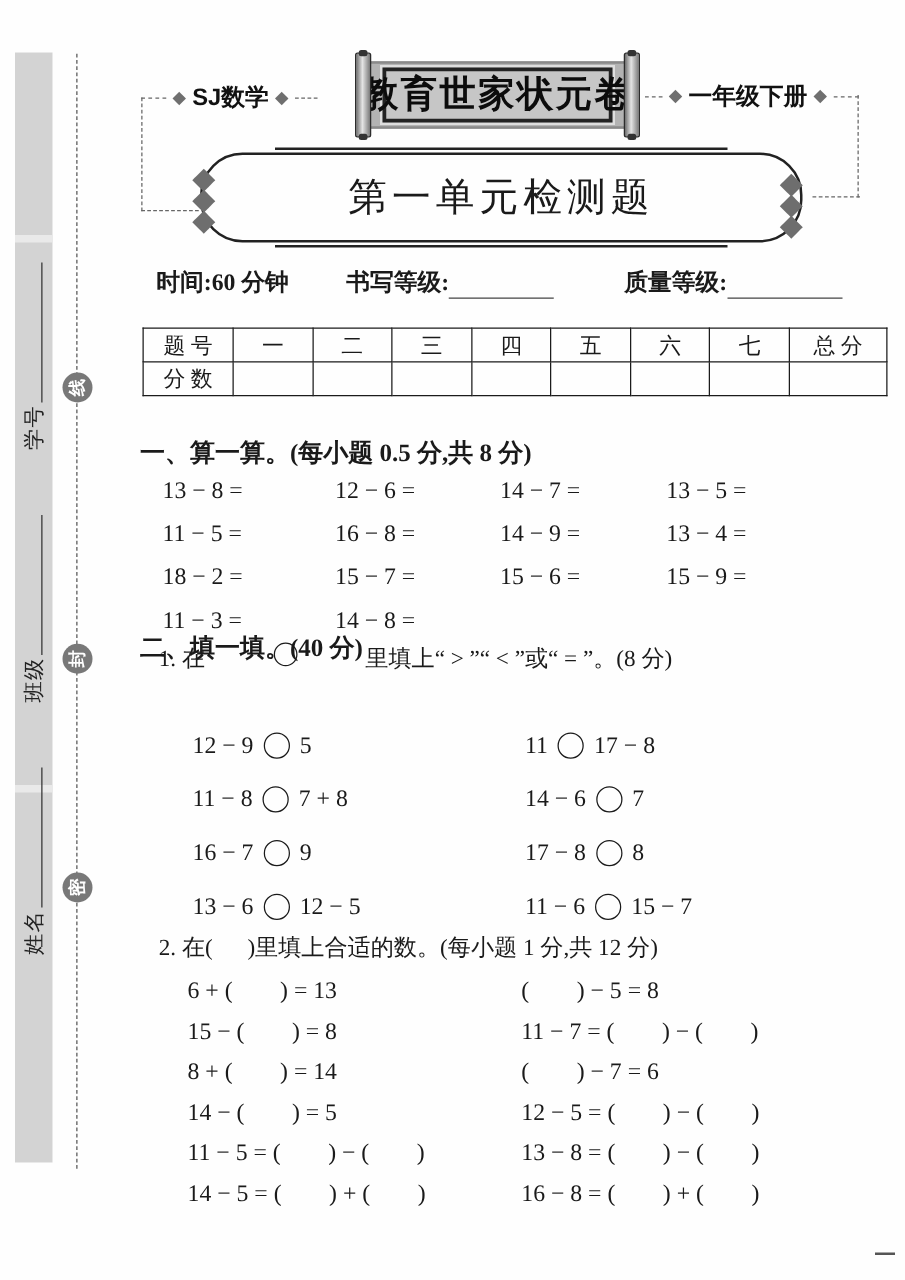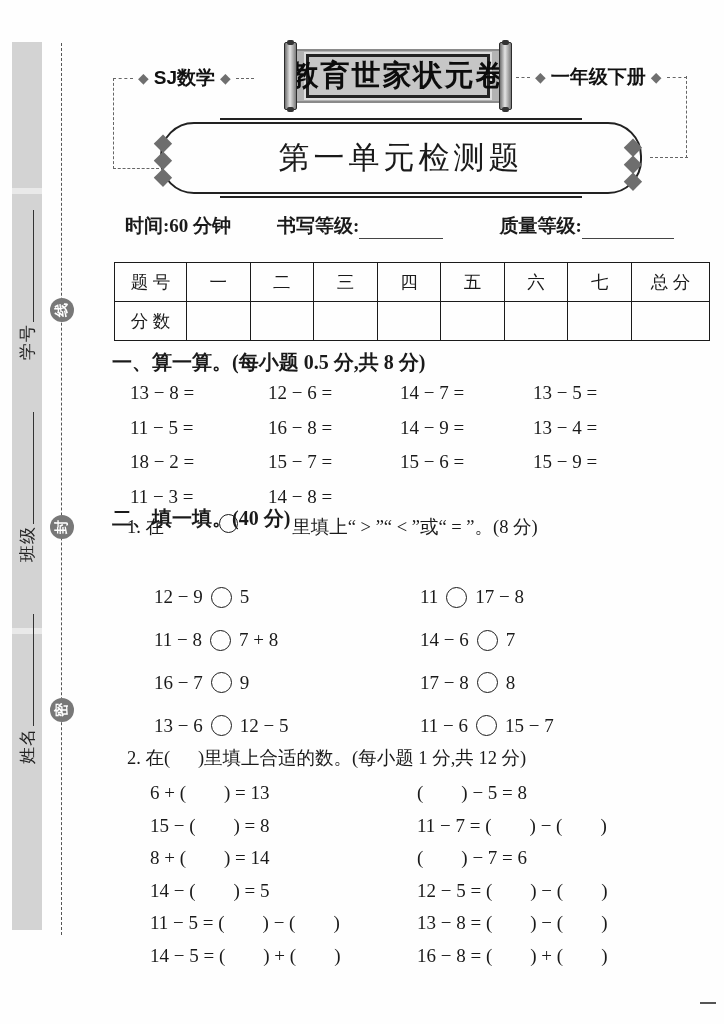--- a/index.html
+++ b/index.html
@@ -68,37 +68,37 @@
   .trio-left { left:36px; top:94px; } .trio-right { left:506px; top:98px; }
 
   
   .info-line { position:absolute; left:13px; top:173px; display:flex; align-items:flex-end; font-size:19px; font-weight:bold; white-space:nowrap; }
   .info-line .blank { display:inline-block; border-bottom:1.6px solid #444; height:4px; }
   .lbl-writing { margin-left:46px; } .blank-writing { width:84px; }
   .lbl-quality { margin-left:56px; } .blank-quality { width:92px; }
 
   
   .score-table { position:absolute; left:2px; top:222px; width:596px; border-collapse:collapse; table-layout:fixed; }
-  .score-table td { border:1.7px solid #1b1b1b; height:39px; text-align:center; font-size:17.5px; padding:0; }
+  .score-table td { border:1.7px solid #1b1b1b; height:27px; text-align:center; font-size:17.5px; padding:0; }
   .score-table td.c0 { width:72px; } .score-table td.c8 { width:78px; }
 
   
   .sec-h { position:absolute; left:0; font-size:20px; font-weight:bold; white-space:pre; }
   .sec1-h { top:309px; } .sec2-h { top:465px; }
   .sub-h { position:absolute; left:15px; font-size:18.5px; white-space:pre; }
   .sub1-h { top:474px; display:flex; align-items:flex-start;gap:44px; }
   .sub2-h { top:705px; }
 
   .eq { white-space:pre; font-size:19px; }
 
   .grid1 { position:absolute; left:18px; top:336px; width:580px; display:grid; grid-template-columns:138px 132px 133px 1fr; }
   .grid1 .eq { line-height:34.5px; }
 
   .gridc { position:absolute; left:42px; top:536px; width:556px; display:grid; grid-template-columns:266px 1fr; grid-auto-rows:42.8px; align-items:center; }
-  .cmp { display:flex; align-items:center; }
+  .cmp { display:flex; }
   .circ { display:inline-block; width:21px; height:21px; border:1.7px solid #1a1a1a; border-radius:50%; margin:0 8px; flex:0 0 auto; }
   .circ-sm { width:19px; height:19px; margin:0 6px; display:inline-block; border:1.6px solid #1a1a1a; border-radius:50%; vertical-align:-4px; }
 
   .grid2 { position:absolute; left:38px; top:737px; width:560px; display:grid; grid-template-columns:267px 1fr; grid-auto-rows:32.5px; align-items:center; }
 
   .corner-mark { position:absolute; left:700px; top:1002px; width:16px; border-top:2px solid #555; }
 </style>
 </head>
 <body>
 

